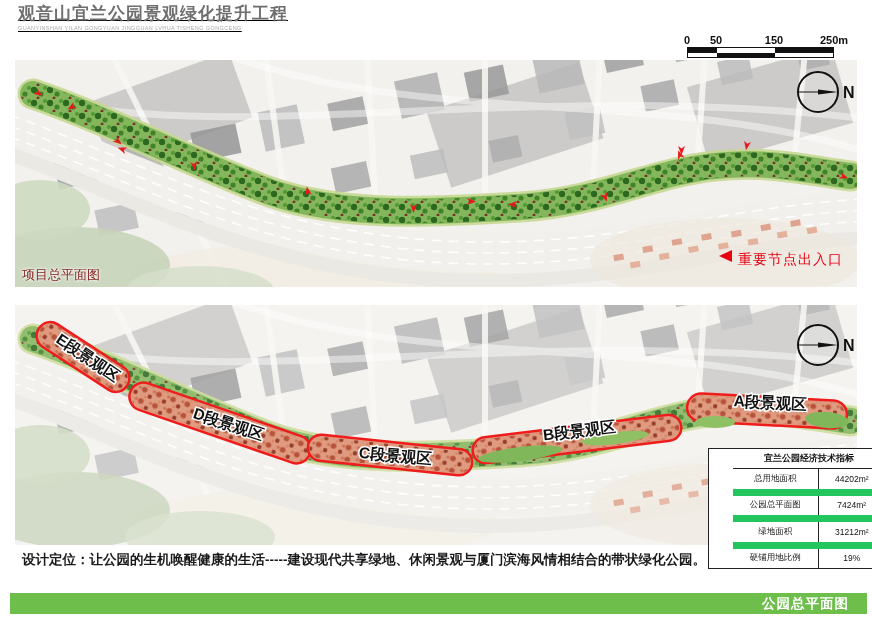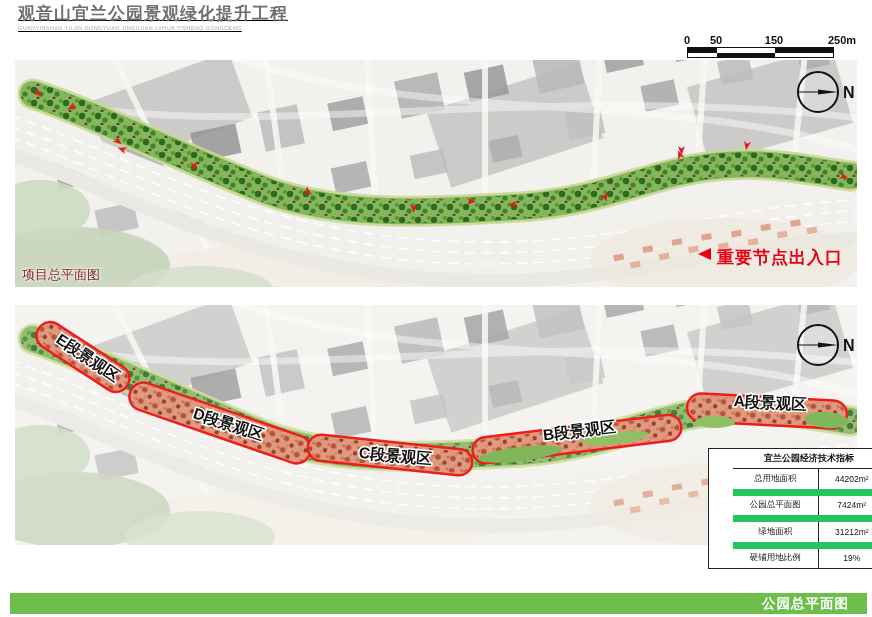--- a/index.html
+++ b/index.html
@@ -22,21 +22,21 @@
   
   .panel{position:absolute;left:15px;width:842px;overflow:hidden;}
   .panel1{top:60px;height:227px;}
   .panel2{top:305px;height:240px;}
   .panel svg{display:block;}
   .p1-caption{position:absolute;left:7px;bottom:3px;font-size:13px;font-weight:normal;color:#7f1d1d;
               text-shadow:0 0 3px #fff,0 0 3px #fff;}
   .p1-legend{position:absolute;right:14px;bottom:18px;display:flex;align-items:center;gap:6px;}
   .p1-legend .arrow{width:0;height:0;border-top:6px solid transparent;border-bottom:6px solid transparent;
                     border-right:13px solid #e60012;}
-  .p1-legend .txt{font-size:17px;font-weight:bold;color:#e60012;letter-spacing:1px;margin-top:8px;}
+  .p1-legend .txt{font-size:14px;font-weight:normal;color:#e60012;letter-spacing:1px;margin-top:8px;}
   
   .mtable{position:absolute;left:708px;top:448px;width:152px;background:#fff;
           border:1.5px solid #222;font-size:8.5px;color:#111;padding-left:24px;}
   .mtable .t-title{height:19px;display:flex;align-items:center;justify-content:center;
                    font-weight:bold;font-size:9px;border-bottom:1px solid #222;}
   .m-row{display:flex;height:19.5px;border-bottom:7px solid #22c55e;}
   .m-row:last-child{border-bottom:none;}
   .m-label{width:56%;border-right:1px solid #222;display:flex;align-items:center;justify-content:center;text-align:center;}
   .m-value{width:44%;display:flex;align-items:center;justify-content:center;}
   
@@ -159,21 +159,21 @@
   <div class="hdr">
     <div class="title">观音山宜兰公园景观绿化提升工程</div>
     <div class="subtitle">GUANYINSHAN  YILAN GONGYUAN JINGGUAN LVHUA TISHENG GONGCENG</div>
   </div>
 
   <div class="scalebar">
     <div class="sb-labels">
       <span style="left:0">0</span>
       <span style="left:29px">50</span>
       <span style="left:87px">150</span>
-      <span style="left:155px">250m</span>
+      <span style="left:147px">250m</span>
     </div>
     <div class="sb-bar">
       <div class="sb-row">
           <div class="s1 bk"></div>
           <div class="s2 wh"></div>
           <div class="s3 bk"></div>
         </div>
       <div class="sb-row">
           <div class="s1 wh"></div>
           <div class="s2 bk"></div>
@@ -282,18 +282,19 @@
     <div class="m-row">
       <div class="m-label">绿地面积</div>
       <div class="m-value">31212m²</div>
     </div>
     <div class="m-row">
       <div class="m-label">硬铺用地比例</div>
       <div class="m-value">19%</div>
     </div>
   </div>
 
+  <div class="design-text">设计定位：让公园的生机唤醒健康的生活-----建设现代共享绿地、休闲景观与厦门滨海风情相结合的带状绿化公园。</div>
 
   <div class="footer-bar">
     <span class="f-label">公园总平面图</span>
   </div>
 
 </div>
 
 </body></html>

